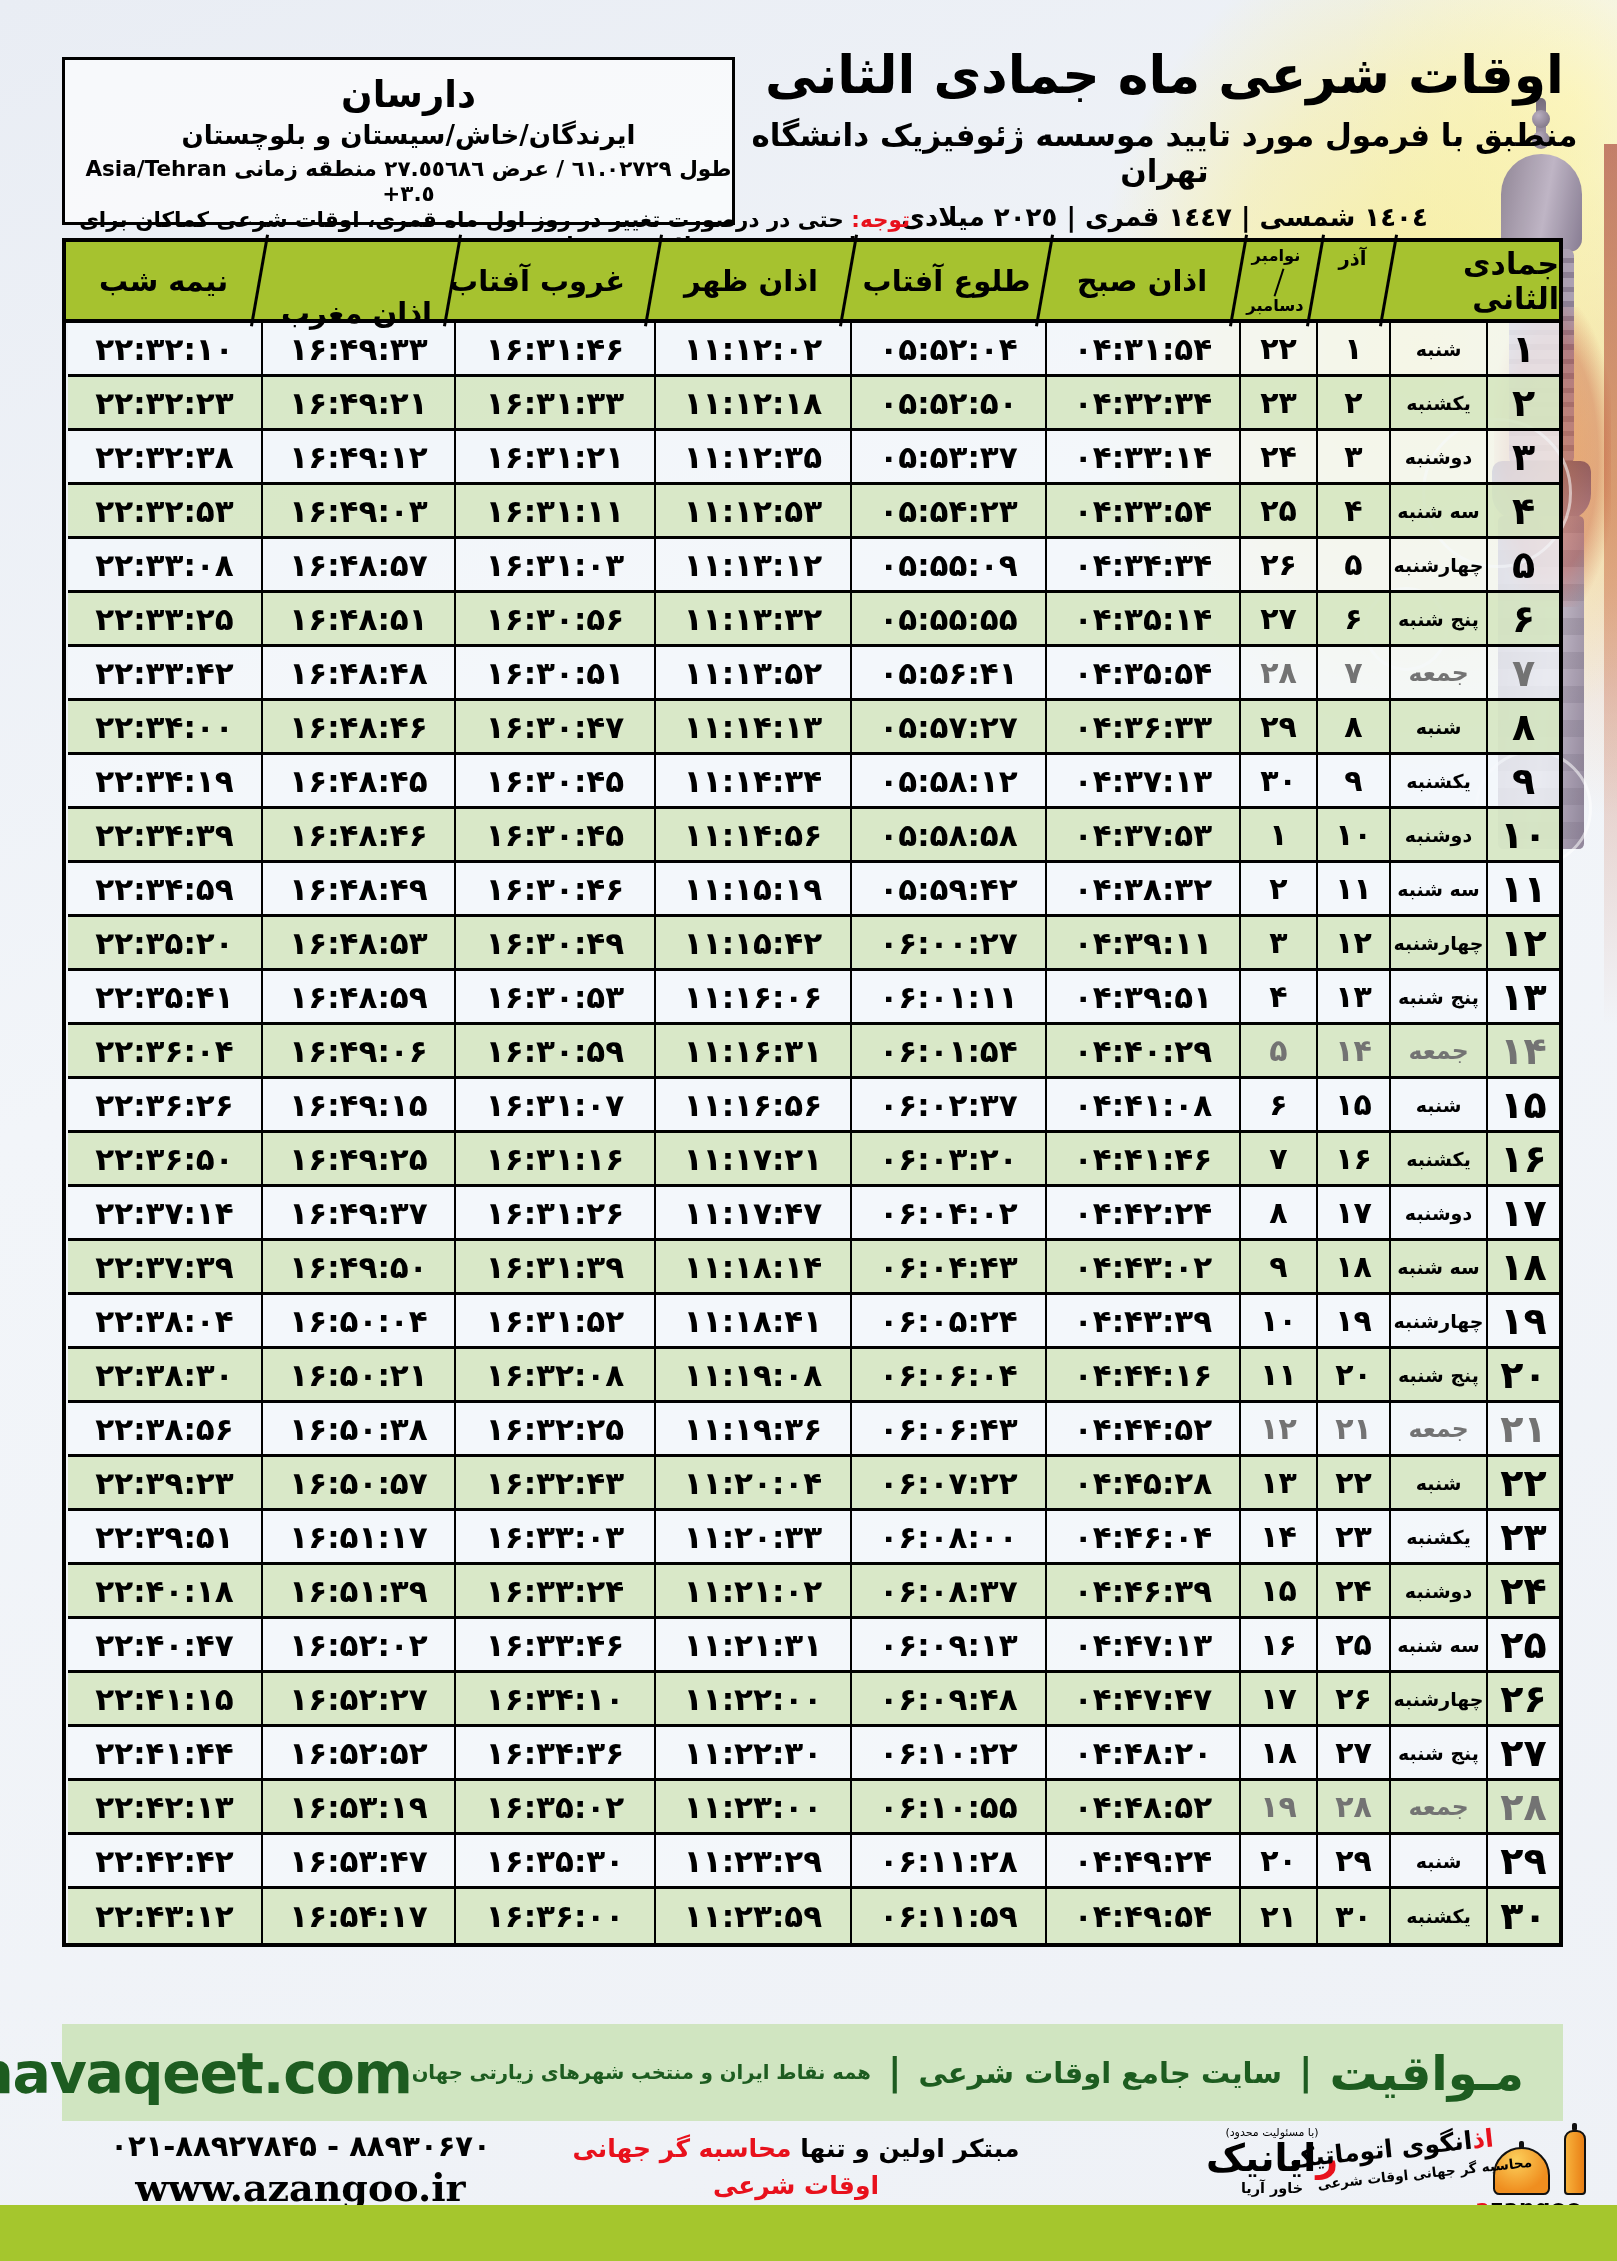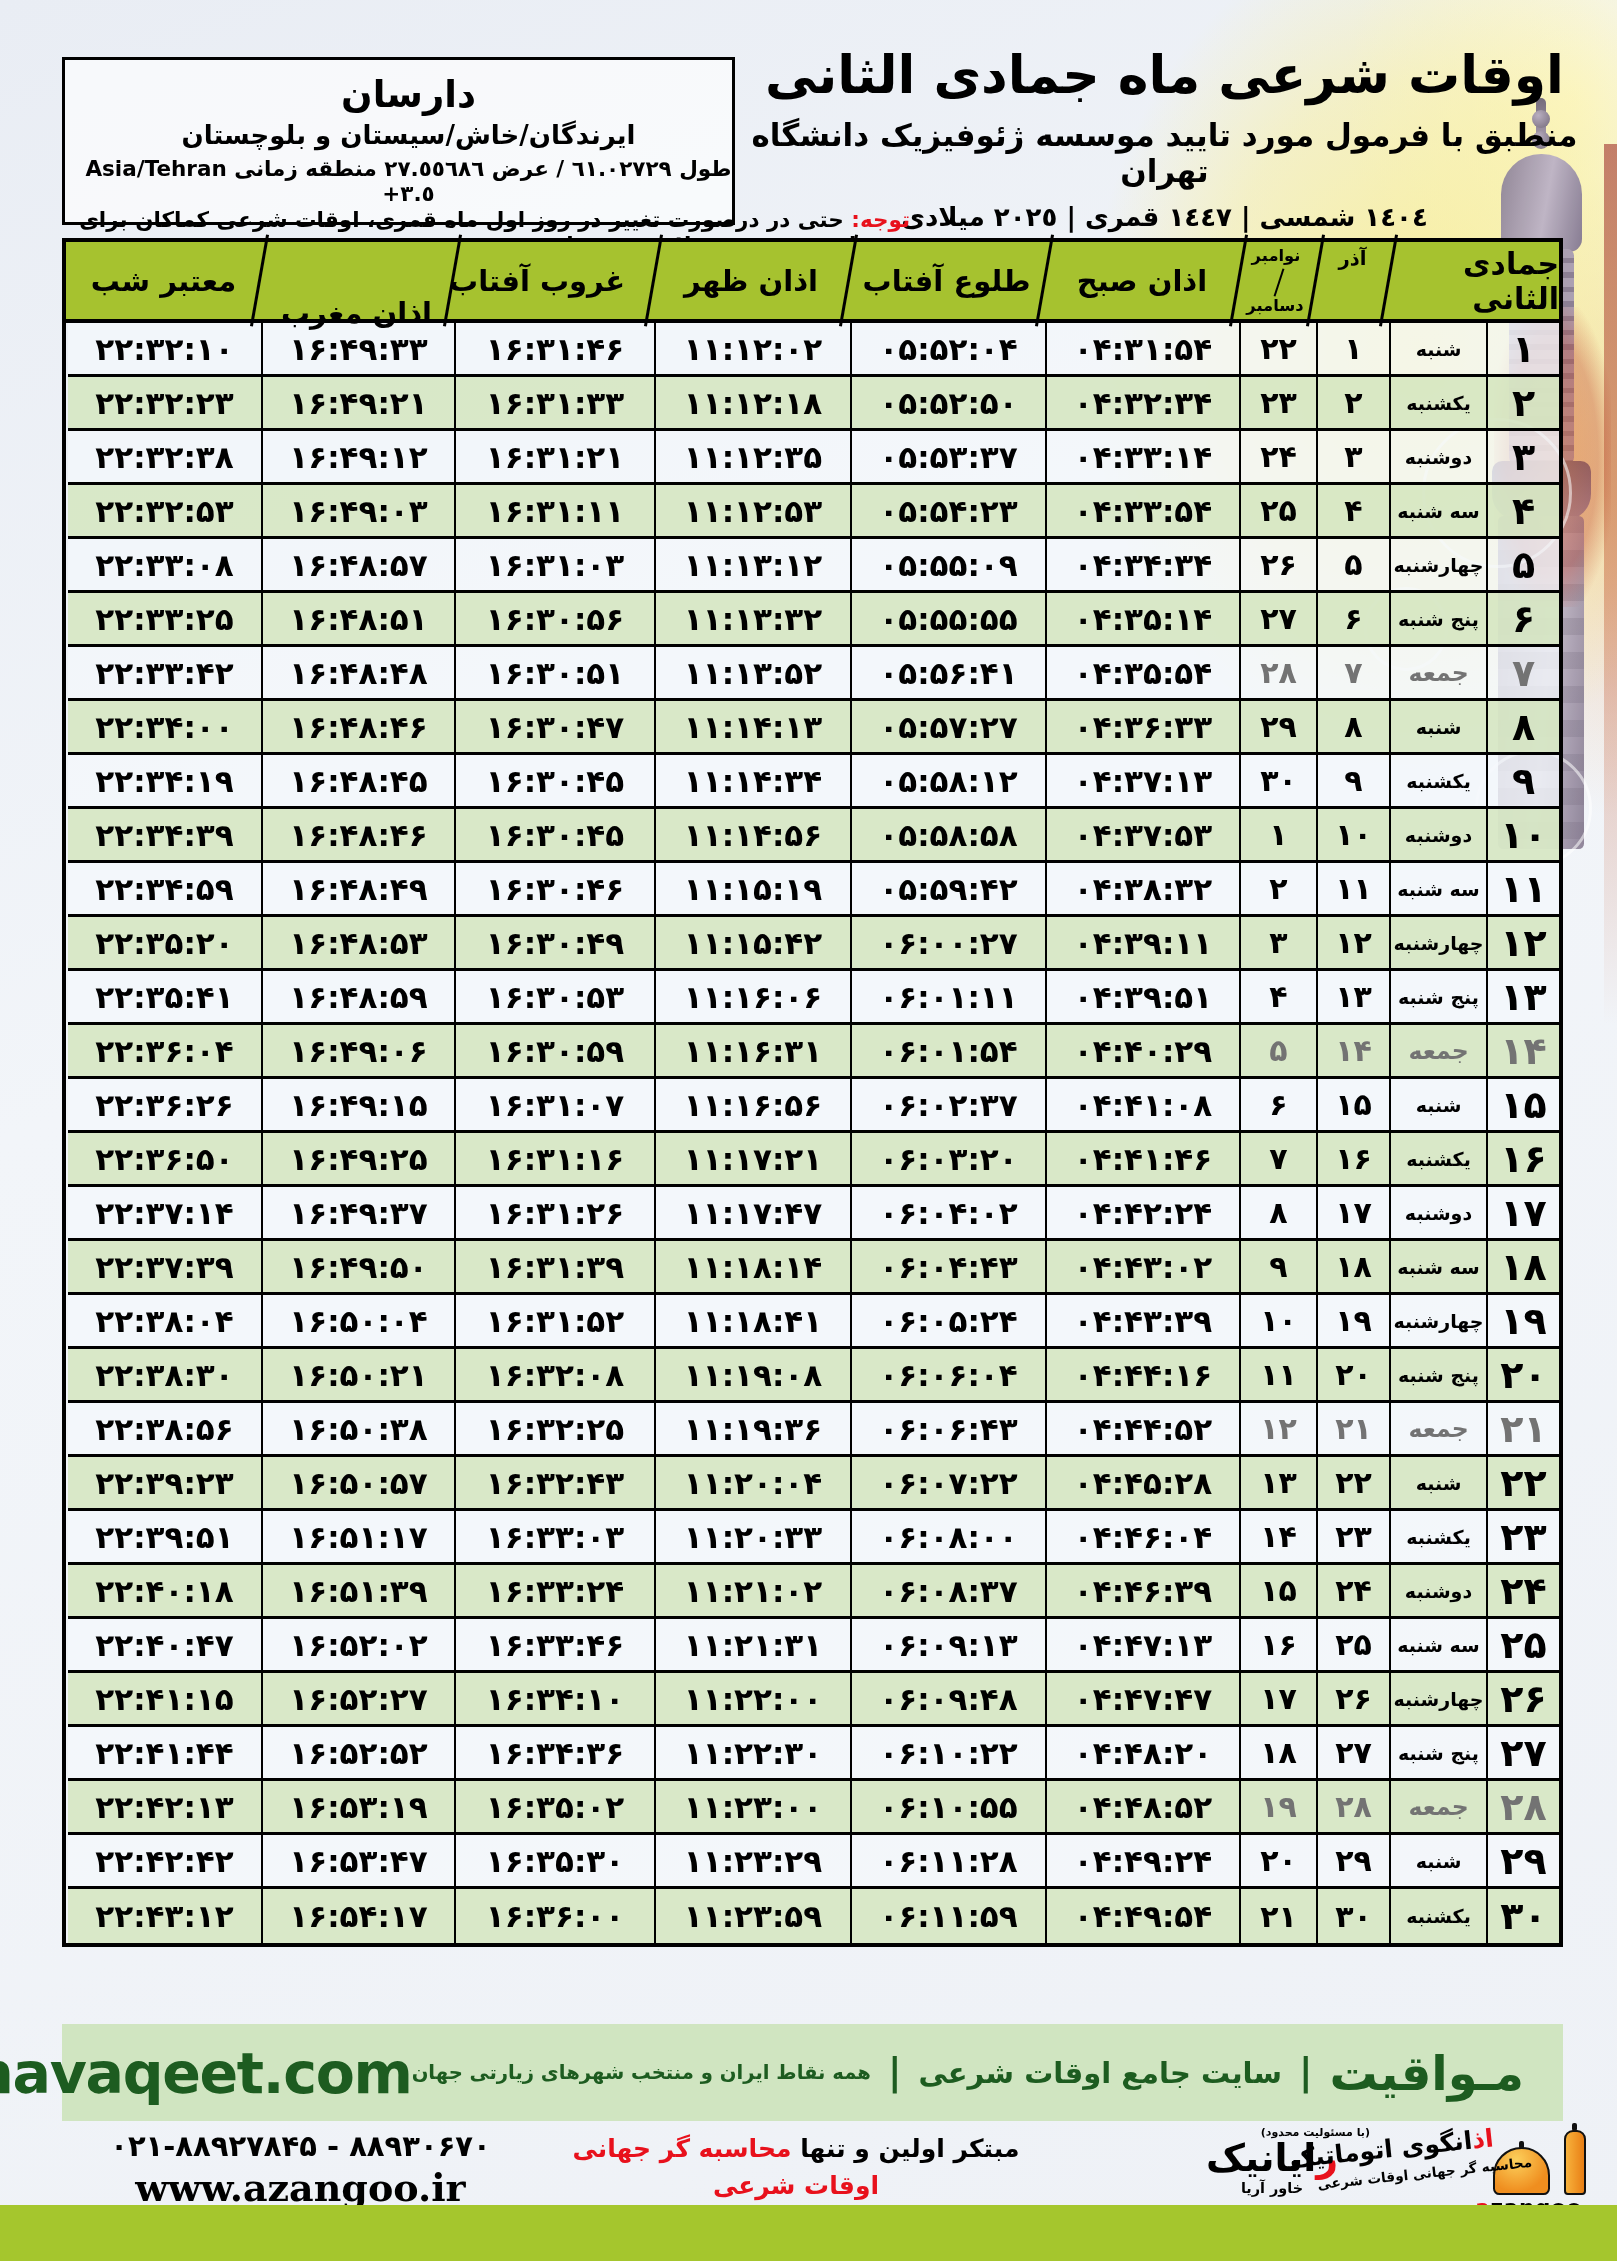--- a/index.html
+++ b/index.html
@@ -96,21 +96,21 @@
   .mv-latin{margin-right:auto;direction:ltr;font-size:57px;font-weight:800;letter-spacing:-1.3px;}
 
   .foot{position:absolute;left:0;top:2126px;width:1618px;height:80px;}
   .foot-left{position:absolute;left:72px;top:2.6px;width:457px;text-align:center;}
   .foot-phone{font-size:29px;font-weight:800;direction:ltr;}
   .foot-url{font-family:"DejaVu Serif","Liberation Serif",serif;font-size:38px;font-weight:600;margin-top:2.6px;direction:ltr;}
   .foot-center{position:absolute;left:535px;top:3.9px;width:522px;direction:rtl;text-align:center;
     font-size:25px;font-weight:800;line-height:1.5;}
   .red{color:#e8111c;}
   .rayanik{position:absolute;left:1174px;top:0px;width:196px;direction:rtl;text-align:center;}
-  .ray-tiny{font-size:11px;font-weight:bold;text-align:right;}
+  .ray-tiny{font-size:11px;font-weight:normal;}
   .ray-name{font-size:38px;font-weight:800;line-height:1.05;}
   .ray-sub{font-size:14.4px;font-weight:bold;margin-top:1.3px;}
   .azangoo{position:absolute;left:1396px;top:-3.9px;width:215px;}
   .az-icon{position:absolute;right:19.6px;top:3.9px;width:98px;height:69px;}
   .az-dome{position:absolute;left:0;bottom:0;width:57px;height:48px;border:2.6px solid #111;
     background:radial-gradient(circle at 40% 25%,#fcd05c,#ef8e1f 70%);
     border-radius:29px 29px 6.5px 6.5px;box-sizing:border-box;}
   .az-dome::before{content:"";position:absolute;left:23.5px;top:-7.8px;width:5.2px;height:7.8px;background:#111;border-radius:2px;}
   .az-min{position:absolute;right:5.2px;bottom:0;width:22px;height:65px;border:2.6px solid #111;
     background:linear-gradient(90deg,#f7b23c,#e97f15);border-radius:9px 9px 3.9px 3.9px;box-sizing:border-box;}
@@ -167,21 +167,21 @@
       <div class="hlabel h-month">جمادی الثانی</div>
       <div class="hlabel h-azar">آذر</div>
       <div class="h-nov">نوامبر</div>
       <div class="h-dec">دسامبر</div>
       <div class="h-greg-slash"></div>
       <div class="hlabel" style="right:320px;width:194px;">اذان صبح</div>
       <div class="hlabel" style="right:515px;width:195px;">طلوع آفتاب</div>
       <div class="hlabel" style="right:710px;width:196px;">اذان ظهر</div>
       <div class="hlabel" style="right:906px;width:232px;border-radius:13px;">غروب آفتاب</div>
       <div class="hlabel" style="right:1106px;width:193px;margin-top:32px;">اذان مغرب</div>
-      <div class="hlabel" style="right:1299px;width:193px;">معتبر شب</div>
+      <div class="hlabel" style="right:1299px;width:193px;">نیمه شب</div>
       <div class="hdiv" style="right:169px;"></div>
       <div class="hdiv" style="right:242px;"></div>
       <div class="hdiv" style="right:319px;"></div>
       <div class="hdiv" style="right:513px;"></div>
       <div class="hdiv" style="right:709px;"></div>
       <div class="hdiv" style="right:904px;"></div>
       <div class="hdiv" style="right:1105px;"></div>
       <div class="hdiv" style="right:1298px;"></div>
     </div>
     <div class="tbody">

